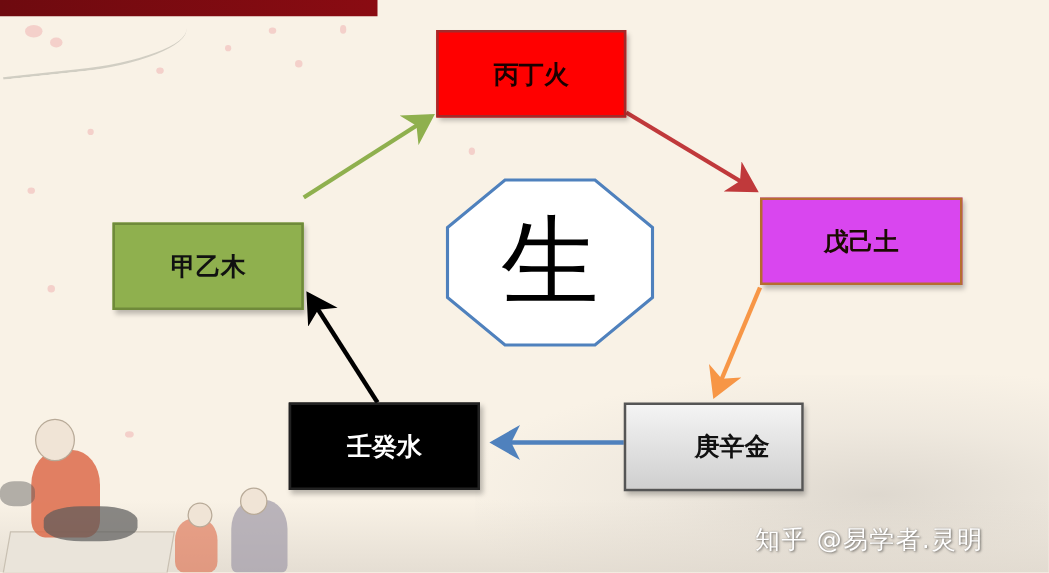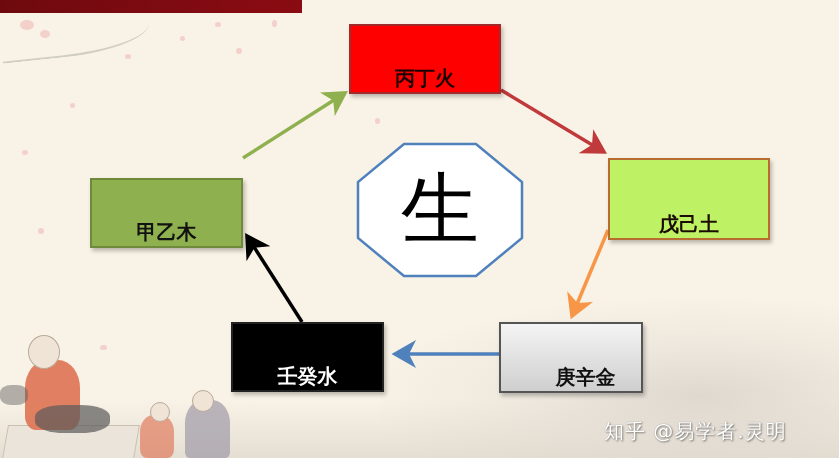--- a/index.html
+++ b/index.html
@@ -32,27 +32,27 @@
   .figures {
     position: absolute; left: 0; top: 330px; width: 230px; height: 128px;
   }
   .fig-robe { position: absolute; background: #dd6b4a; opacity: 0.85; border-radius: 40% 40% 20% 20%; }
   .fig-dark { position: absolute; background: #5a5a5a; opacity: 0.7; border-radius: 40%; }
   .fig-head { position: absolute; background: #f0e4d6; border: 1px solid #b8aa98; border-radius: 50%; }
   .fig-mat { position: absolute; background: #eae4da; border: 1px solid #c9c0b2; transform: skewX(-10deg); }
   .fig-grey { position: absolute; background: #a09aa8; opacity: 0.7; border-radius: 40% 40% 10% 10%; }
 
   .box {
-    position: absolute; display: flex; align-items: flex-end; justify-content: center;
+    position: absolute; display: flex; align-items: center; justify-content: center;
     font-size: 20px; font-weight: bold; box-sizing: border-box;
     box-shadow: 2px 3px 4px rgba(0,0,0,0.25);
   }
   #box-fire  { left: 349px; top: 24px;  width: 152px; height: 70px; background: #ff0000; border: 2px solid #a32a2a; color: #1a0000; }
   #box-wood  { left: 90px;  top: 158px; width: 153px; height: 70px; background: #8fb04e; border: 2px solid #6f8a3a; color: #111; margin-top: 20px; }
-  #box-earth { left: 608px; top: 158px; width: 162px; height: 82px; background: #bef264; border: 2px solid #b66d2f; color: #1a0c00; }
+  #box-earth { left: 608px; top: 158px; width: 162px; height: 70px; background: #d946ef; border: 2px solid #b66d2f; color: #1a0c00; }
   #box-water { left: 231px; top: 322px; width: 153px; height: 70px; background: #000000; border: 2px solid #222; color: #ffffff; font-weight: bold; }
   #box-metal { left: 499px; top: 322px; width: 144px; height: 71px; background: linear-gradient(to bottom, #f4f4f4, #cfcfcf); border: 2px solid #555; color: #111; padding-left: 29px; }
 
   .octagon-wrap { position: absolute; left: 356px; top: 142px; width: 168px; height: 136px; }
   .octagon-wrap svg { position: absolute; left: 0; top: 0; }
   .center-char {
     position: absolute; left: 0; top: 0; width: 168px; height: 136px;
     display: flex; align-items: center; justify-content: center;
     font-family: "DejaVu Serif", "Liberation Serif", serif;
     font-size: 78px; color: #000;

